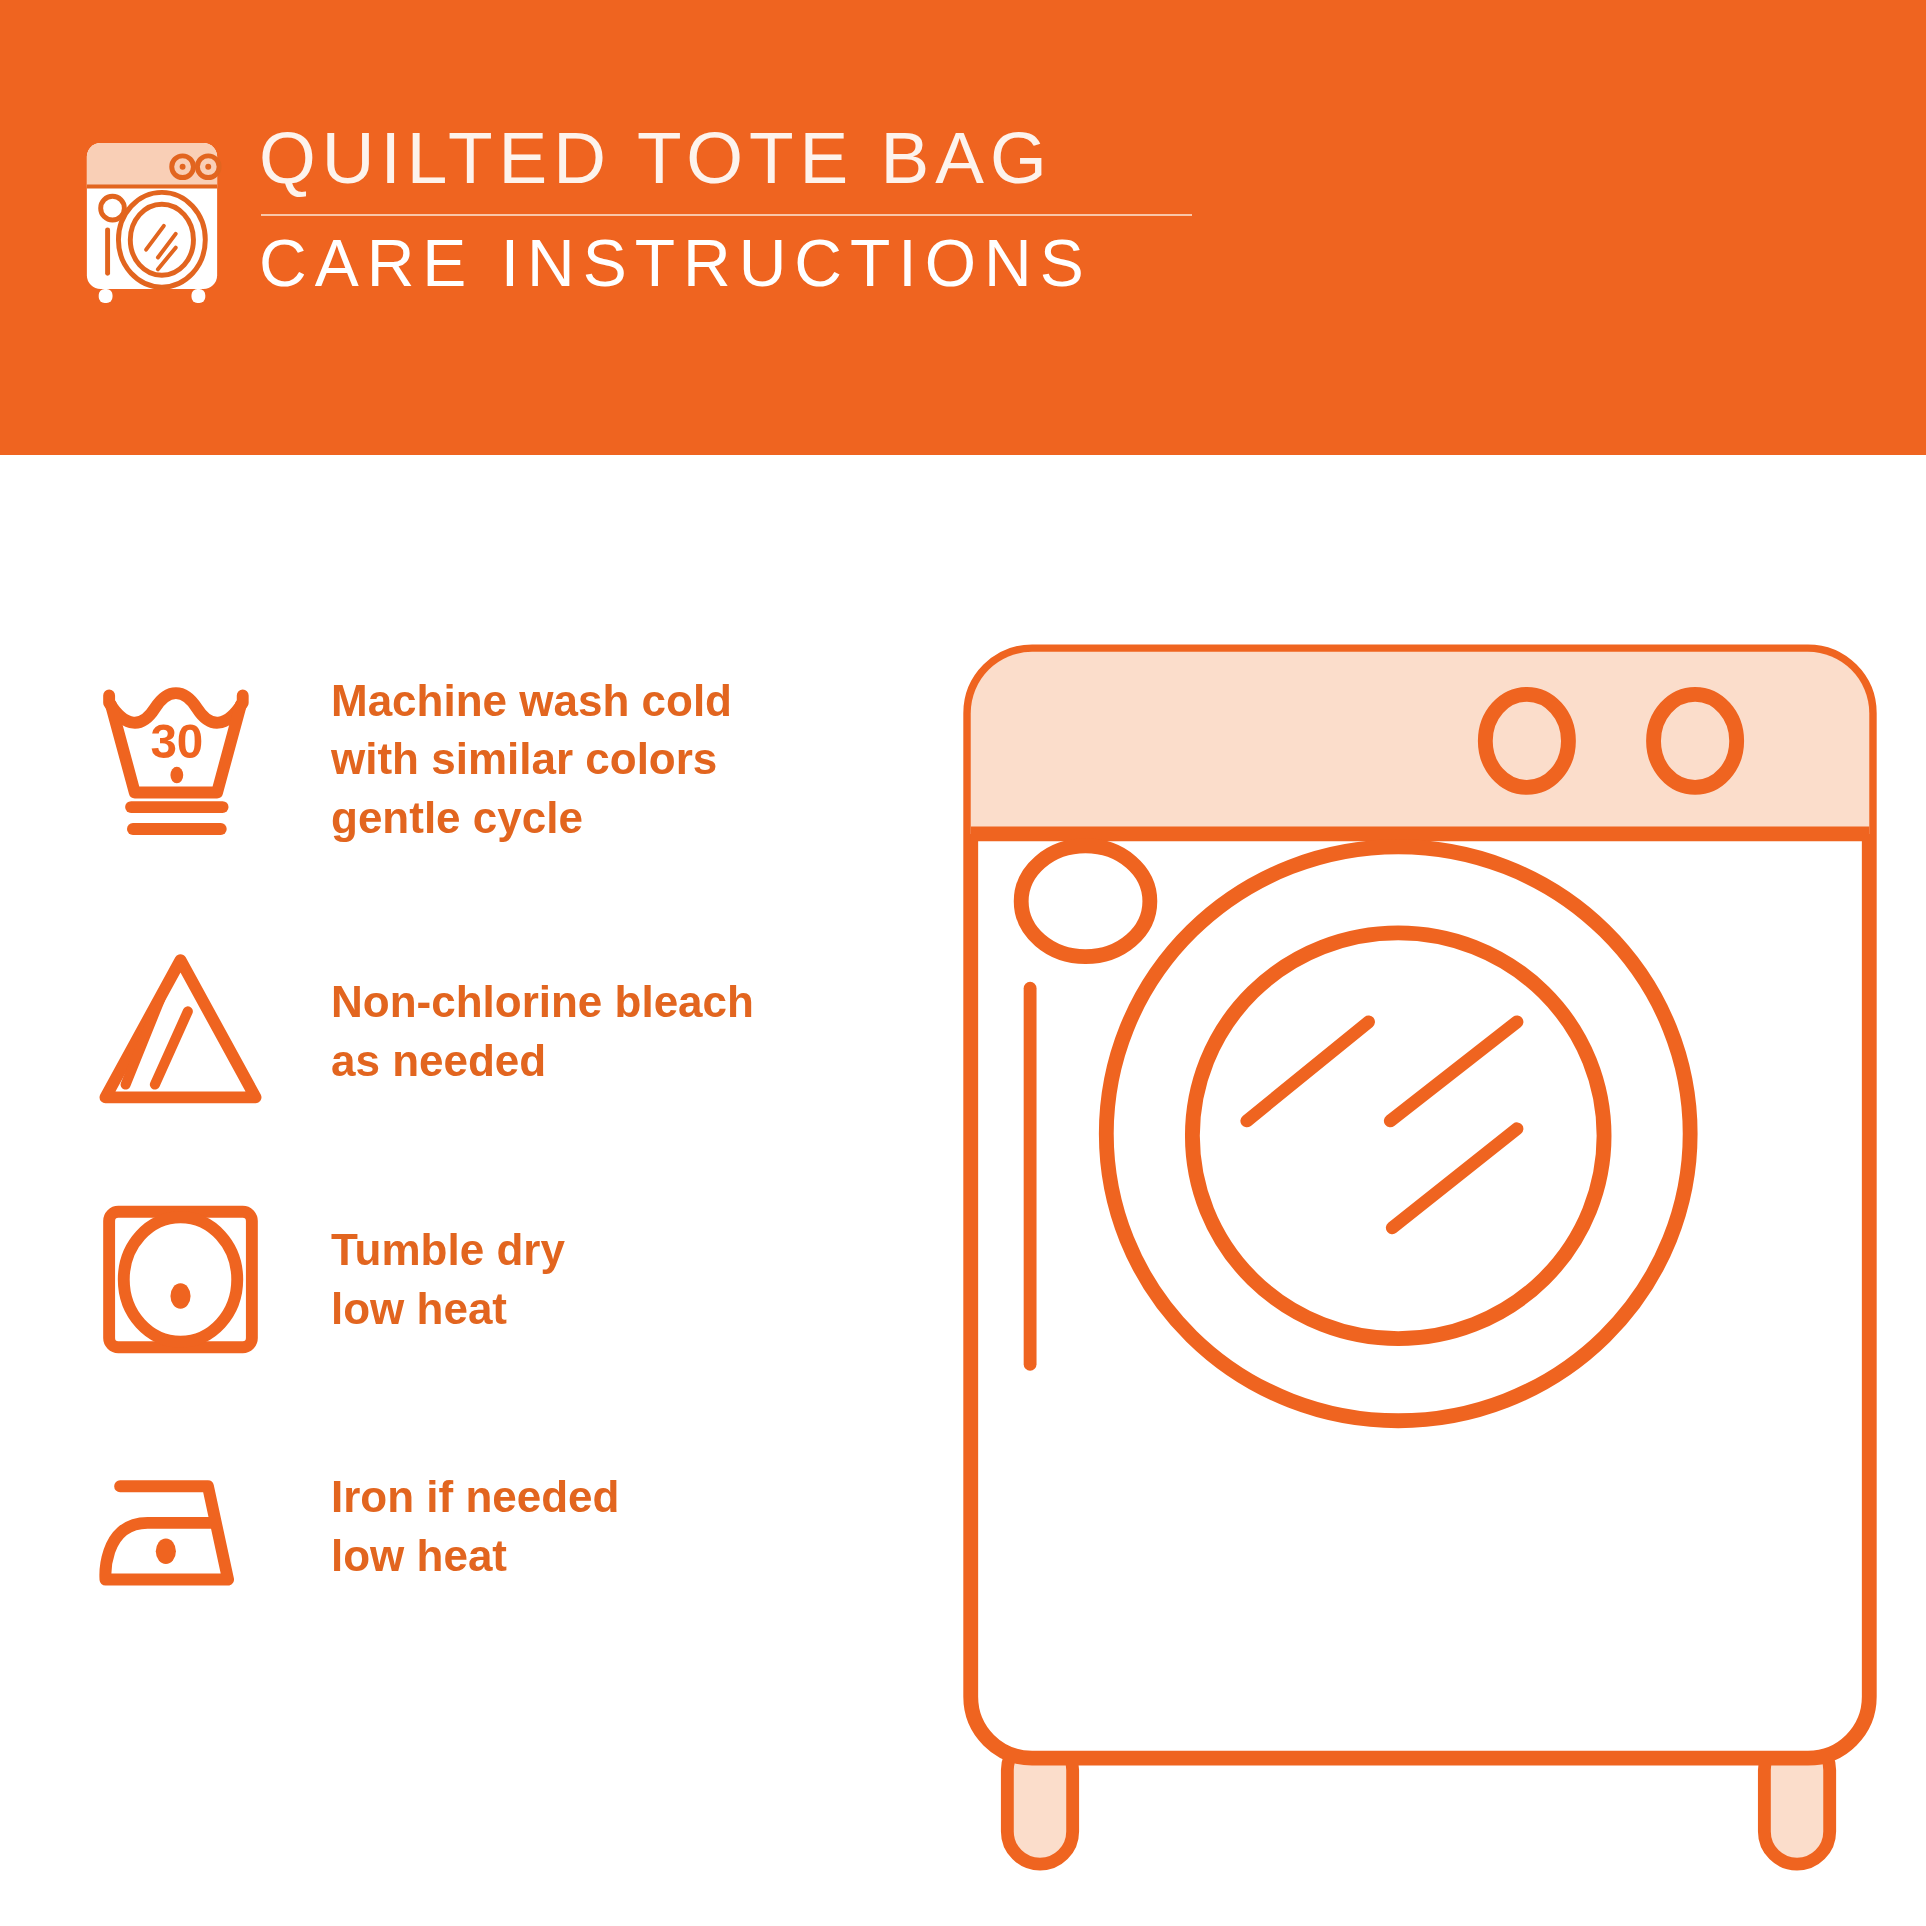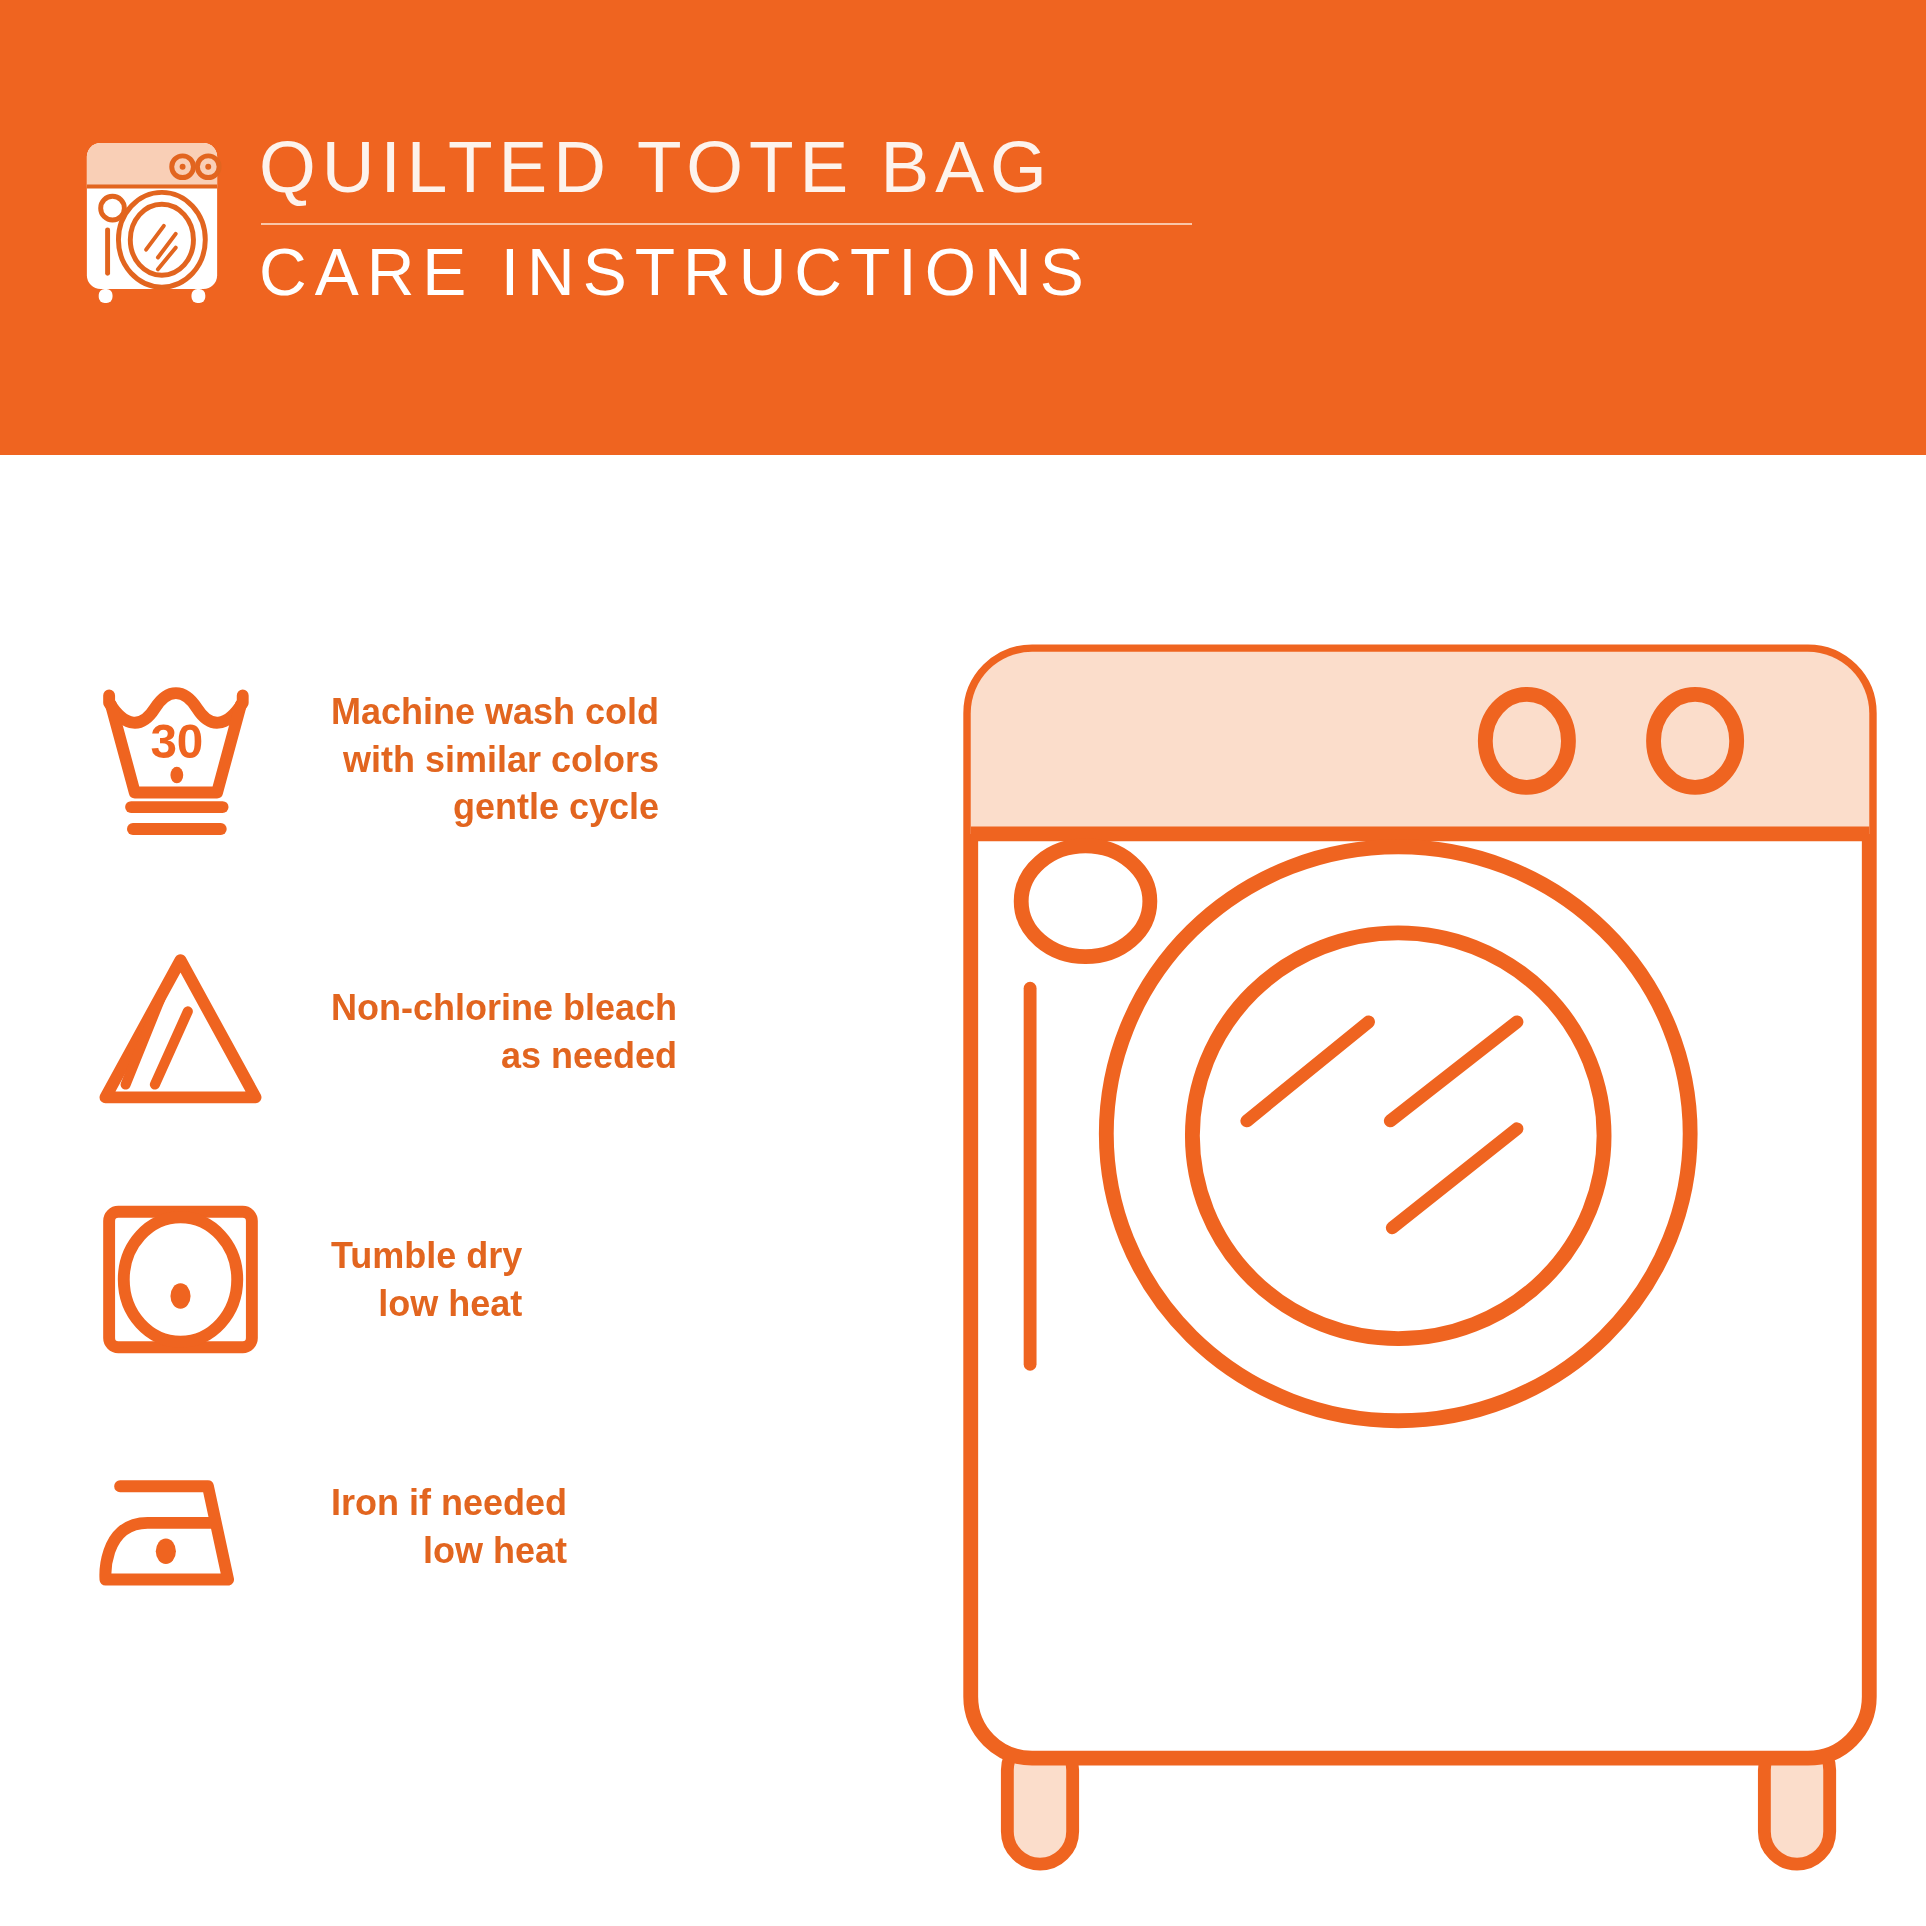--- a/index.html
+++ b/index.html
@@ -23,21 +23,21 @@
     width: 1927px;
     height: 455px;
     background: #EF6420;
     box-sizing: border-box;
   }
   .header-inner {
     position: absolute;
     left: 77px;
     top: 121px;
     display: flex;
-    align-items: flex-end;
+    align-items: flex-start;
   }
   .header-icon {
     width: 150px;
     height: 170px;
     flex: 0 0 auto;
     margin-right: 32px;
     margin-top: 14px;
   }
   .header-text {
     display: block;
@@ -93,26 +93,25 @@
   .care-symbol {
     flex: 0 0 auto;
     width: 183px;
     height: 183px;
     display: block;
   }
   .care-label {
     margin-left: 59px;
     color: #E2651F;
     font-family: "Liberation Sans", sans-serif;
-    font-size: 36px;
+    font-size: 44px;
     font-weight: 700;
     line-height: 1.32;
     letter-spacing: 0px;
     white-space: pre-line;
-    text-align: right;
   }
 
   
   .machine-illustration {
     position: absolute;
     left: 945px;
     top: 614px;
     width: 950px;
     height: 1277px;
   }

